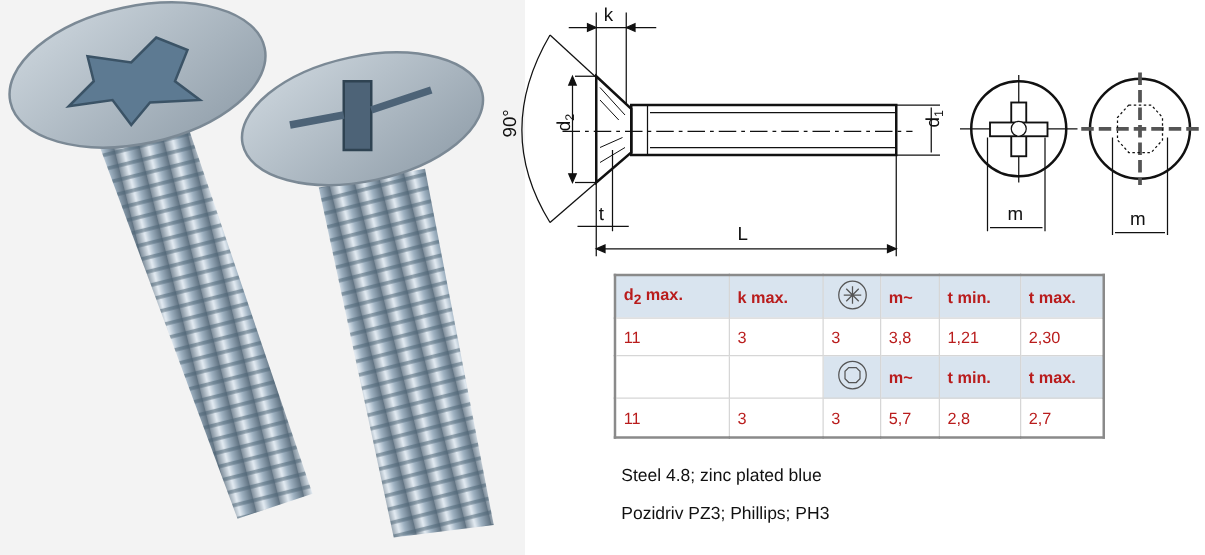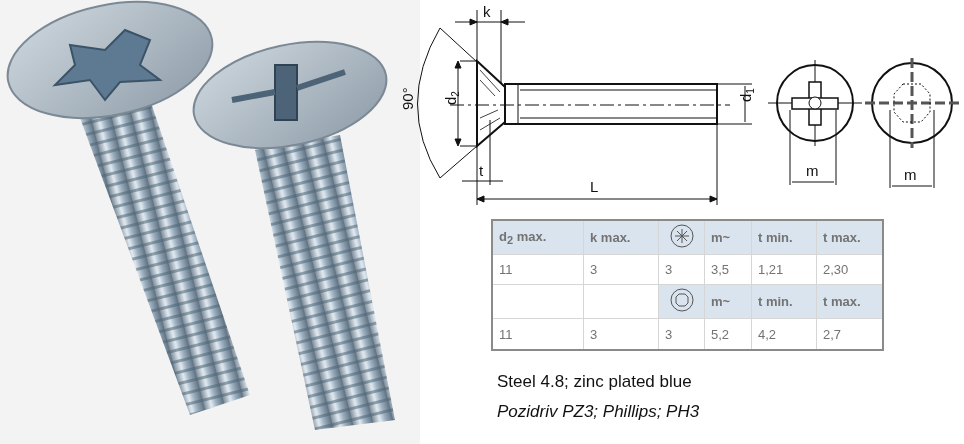--- a/index.html
+++ b/index.html
@@ -1,29 +1,29 @@
 <!DOCTYPE html>
 <html><head>
 <meta charset="utf-8">
 <style>
   html,body{margin:0;padding:0;}
   body{width:964px;height:444px;background:#ffffff;position:relative;overflow:hidden;font-family:"Liberation Sans",sans-serif;}
   .photo{position:absolute;left:0;top:0;width:420px;height:444px;}
   .drawing{position:absolute;left:400px;top:0;width:564px;height:215px;}
-  .tbl{position:absolute;left:491px;top:219px;width:393px;height:132px;border:2px solid #8a8a8a;box-sizing:border-box;border-collapse:collapse;font-size:13px;color:#737373;}
+  .tbl{position:absolute;left:491px;top:219px;width:393px;height:132px;border:2px solid #8a8a8a;box-sizing:border-box;border-collapse:collapse;font-size:13px;color:#b91c1c;}
   .tbl td{border:1px solid #d6d6d6;padding:0 6px;height:32px;vertical-align:middle;}
   .tbl tr.r1 td,.tbl tr.r3 td{height:30px;}
   .tbl tr.r2 td,.tbl tr.r4 td{height:27px;margin-top:20px;}
   .hdr{background:#d9e4ef;font-weight:bold;}
   .hdr-plain{background:#ffffff;}
   .tbl td.icon-cell{text-align:center;padding:0;}
   .sub{font-size:11px;vertical-align:-3px;}
-  .caption{position:absolute;left:497px;font-size:17px;color:#111;text-align:right;}
+  .caption{position:absolute;left:497px;font-size:14px;color:#111;text-align:right;}
   .c1{top:372px;}
-  .c2{top:402px;font-style:italic;}
+  .c2{top:402px;}
 </style>
 </head>
 <body>
 
 <svg class="photo" viewBox="0 0 420 444">
   <defs>
     <linearGradient id="zinc" x1="0" y1="0" x2="1" y2="0">
       <stop offset="0" stop-color="#7f8e9b"></stop>
       <stop offset="0.35" stop-color="#e3ebf2"></stop>
       <stop offset="0.6" stop-color="#9fb2c2"></stop>
@@ -137,42 +137,42 @@
           </svg>
     </td>
     <td class="hdr" style="width:34px">m~</td>
     <td class="hdr" style="width:52px">t min.</td>
     <td class="hdr">t max.</td>
   </tr>
   <tr class="r2">
     <td>11</td>
     <td>3</td>
     <td>3</td>
-    <td>3,5</td>
+    <td>3,8</td>
     <td>1,21</td>
     <td>2,30</td>
   </tr>
   <tr class="r3">
     <td class="hdr-plain"></td>
     <td class="hdr-plain"></td>
     <td class="hdr icon-cell">
       <svg width="26" height="26" viewBox="0 0 26 26">
             <circle cx="13" cy="13" r="11" fill="none" stroke="#555"></circle>
             <path d="M10 7 H16 L19 10 V16 L16 19 H10 L7 16 V10 Z" fill="none" stroke="#555"></path>
           </svg>
     </td>
     <td class="hdr">m~</td>
     <td class="hdr">t min.</td>
     <td class="hdr">t max.</td>
   </tr>
   <tr class="r4">
     <td>11</td>
     <td>3</td>
     <td>3</td>
-    <td>5,2</td>
-    <td>4,2</td>
+    <td>5,7</td>
+    <td>2,8</td>
     <td>2,7</td>
   </tr>
 </tbody>
   </table>
 
 <div class="caption c1">Steel 4.8; zinc plated blue</div>
 <div class="caption c2">Pozidriv PZ3; Phillips; PH3</div>
 
 </body></html>

